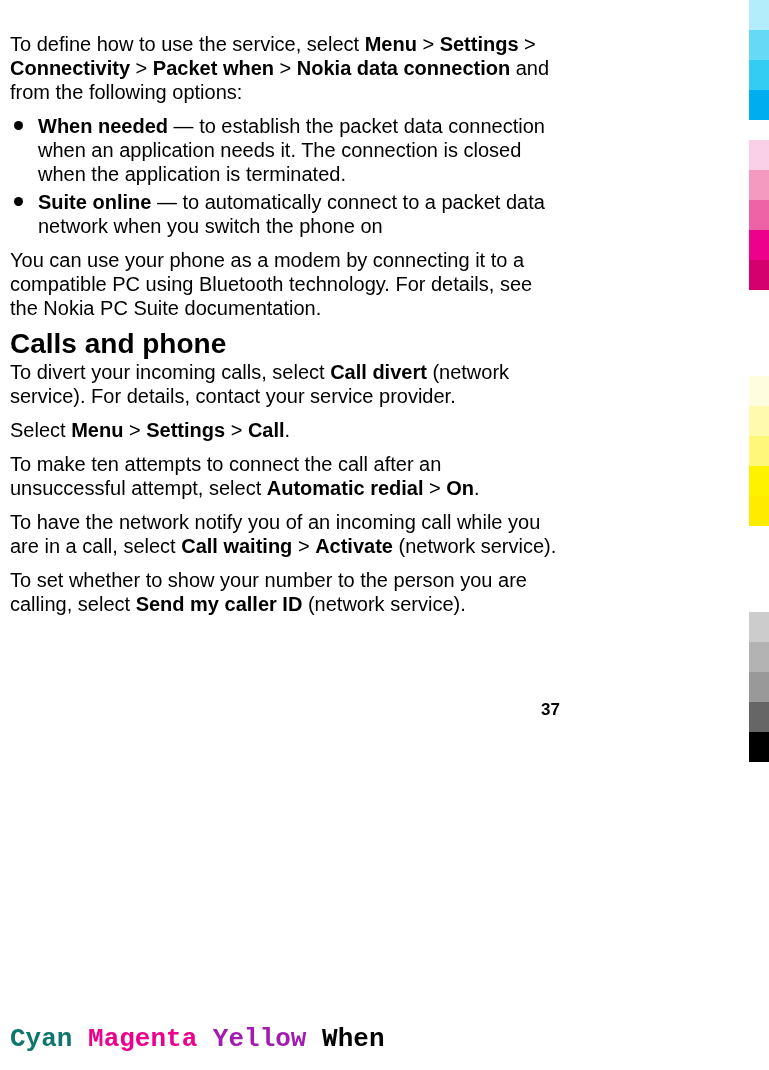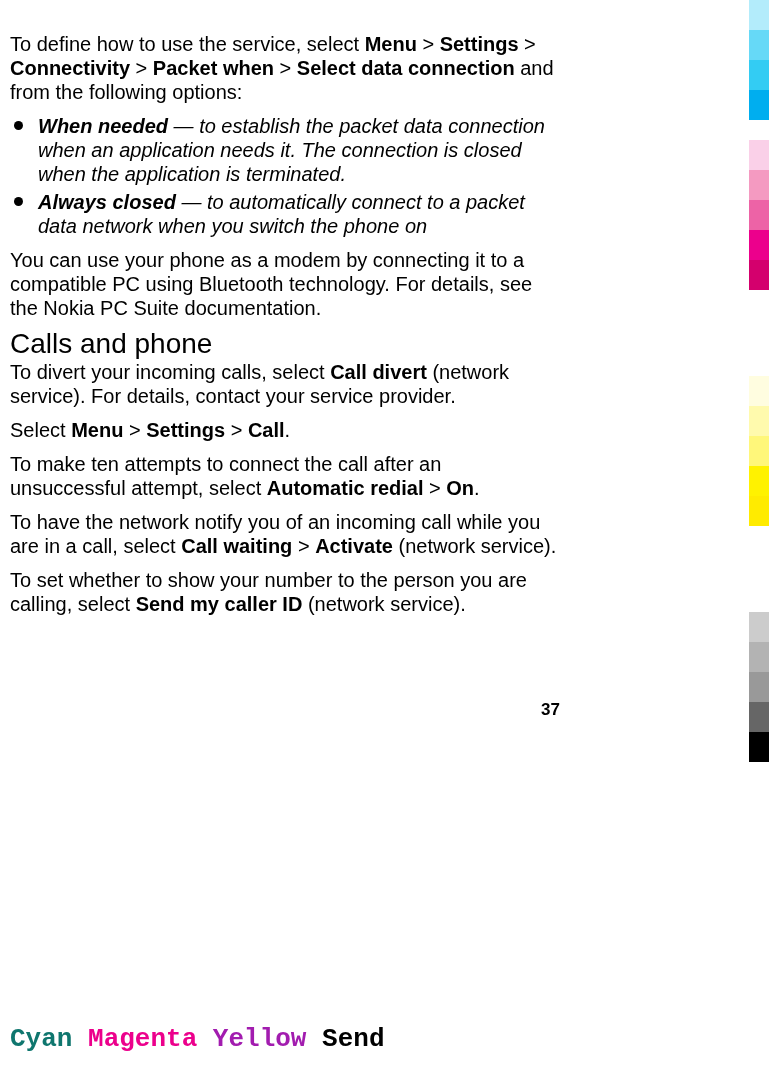--- a/index.html
+++ b/index.html
@@ -19,24 +19,24 @@
     top: 32px;
     width: 550px;
     font-size: 20px;
     line-height: 24px;
   }
   .content p { margin: 0 0 10px 0; }
   .b { font-weight: bold; }
   h2 {
     margin: 12px 0 4px 0;
     font-size: 28px;
-    font-weight: normal;
+    font-weight: bold;
   }
   .bullets { margin: 0 0 10px 0; }
-  .bullet { position: relative; padding-left: 28px; margin: 0 0 4px 0; font-style: italic; }
+  .bullet { position: relative; padding-left: 28px; margin: 0 0 4px 0; }
   .bullet .dot {
     position: absolute;
     left: 4px; top: 7px;
     width: 9px; height: 9px;
     border-radius: 50%;
     background: #000;
   }
 
   .page-number {
     position: absolute;
@@ -72,31 +72,31 @@
   .bars-magenta{ top: 140px; }
   .bars-yellow { top: 376px; }
   .bars-black  { top: 612px; }
 </style>
 </head>
 <body>
 
 <div class="content">
 
   <p>
-    <span>To define how to use the service, select </span><span class="b">Menu</span><span> &gt; </span><span class="b">Settings</span><span> &gt; </span><span class="b">Connectivity</span><span> &gt; </span><span class="b">Packet when</span><span> &gt; </span><span class="b">Select data connection</span><span> and from the following options:</span>
+    <span>To define how to use the service, select </span><span class="b">Menu</span><span> &gt; </span><span class="b">Settings</span><span> &gt; </span><span class="b">Connectivity</span><span> &gt; </span><span class="b">Packet when</span><span> &gt; </span><span class="b">Nokia data connection</span><span> and from the following options:</span>
   </p>
 
   <div class="bullets">
     <div class="bullet">
       <span class="dot"></span>
       <span class="b">When needed</span><span> — to establish the packet data connection when an application needs it. The connection is closed when the application is terminated.</span>
     </div>
     <div class="bullet">
       <span class="dot"></span>
-      <span class="b">Always closed</span><span> —  to automatically connect to a packet data network when you switch the phone on</span>
+      <span class="b">Suite online</span><span> —  to automatically connect to a packet data network when you switch the phone on</span>
     </div>
   </div>
 
   <p>You can use your phone as a modem by connecting it to a compatible PC using Bluetooth technology. For details, see the Nokia PC Suite documentation.</p>
 
   <h2>Calls and phone</h2>
 
   <p>
     <span>To divert your incoming calls, select </span><span class="b">Call divert</span><span> (network service). For details, contact your service provider.</span>
   </p>
@@ -118,21 +118,21 @@
   </p>
 
 </div>
 
 <div class="page-number">37</div>
 
 <div class="cmyk-footer">
   <span class="cyan">Cyan</span>
   <span class="magenta">Magenta</span>
   <span class="yellow">Yellow</span>
-  <span class="black">Send</span>
+  <span class="black">When</span>
 </div>
 
 <div class="bars-col bars-cyan">
     <div class="sq" style="background: rgb(179, 236, 251);"></div>
     <div class="sq" style="background: rgb(102, 217, 247);"></div>
     <div class="sq" style="background: rgb(51, 204, 243);"></div>
     <div class="sq" style="background: rgb(0, 174, 239);"></div>
   </div>
 <div class="bars-col bars-magenta">
     <div class="sq" style="background: rgb(250, 208, 232);"></div>

